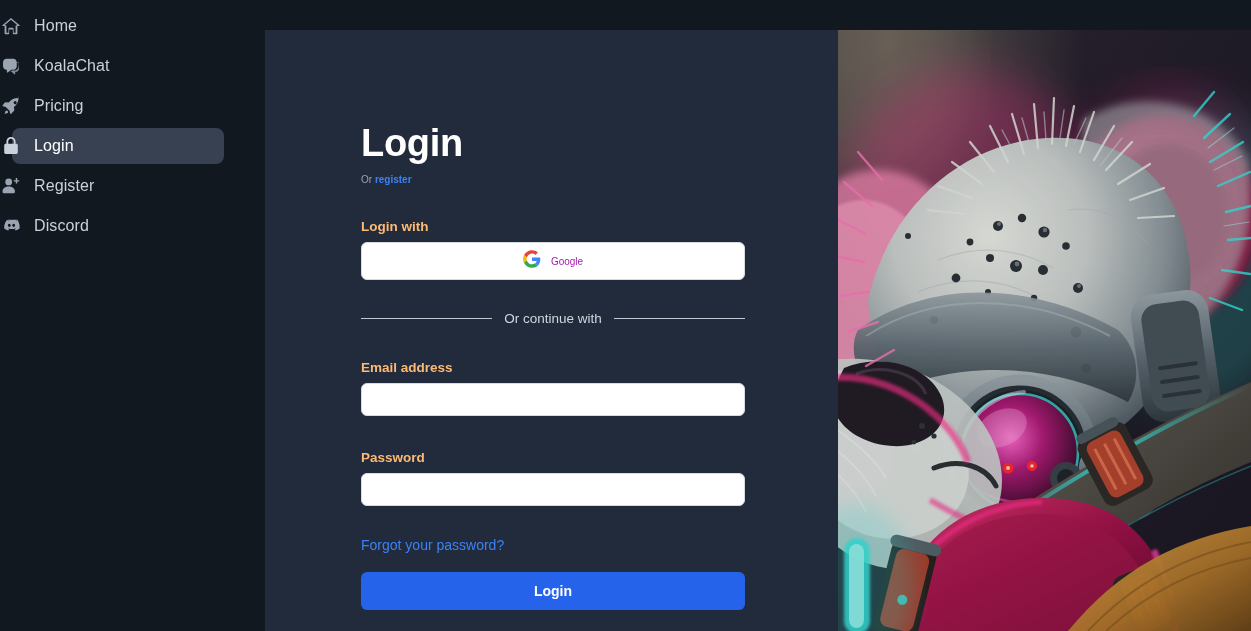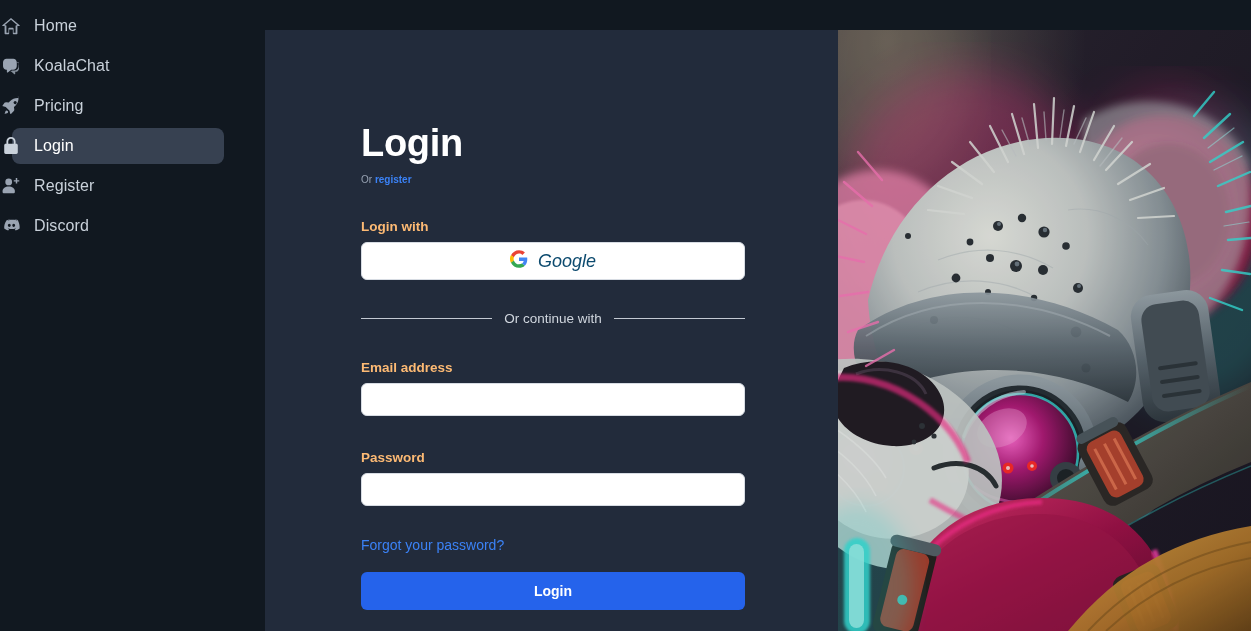--- a/index.html
+++ b/index.html
@@ -65,21 +65,21 @@
     margin-bottom:8px; display:block;
   }
   .section-gap { margin-top:34px; }
 
   .oauth-btn {
     width:384px; height:38px;
     background:#ffffff; border:1px solid #d7dce3; border-radius:6px;
     display:flex; align-items:center; justify-content:center; gap:10px;
     cursor:pointer;
   }
-  .oauth-btn .lbl { font-size:18px; color:#0c4a6e;font-style:italic; }
+  .oauth-btn .lbl { font-size:10px; color:#a21caf; }
 
   .divider {
     margin-top:31px;
     display:flex; align-items:center; gap:12px;
   }
   .divider .line { flex:1; height:1px; background:#c3c9d2; }
   .divider .dtxt { font-size:13.5px; color:#d0d6de; white-space:nowrap; }
 
   .input-box {
     width:384px; height:33px;

